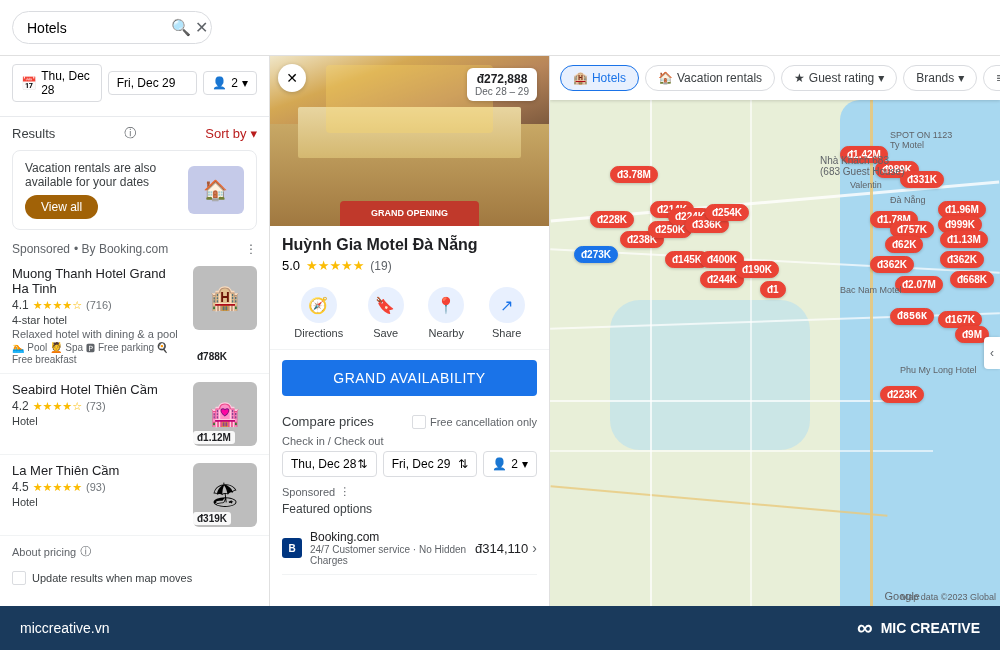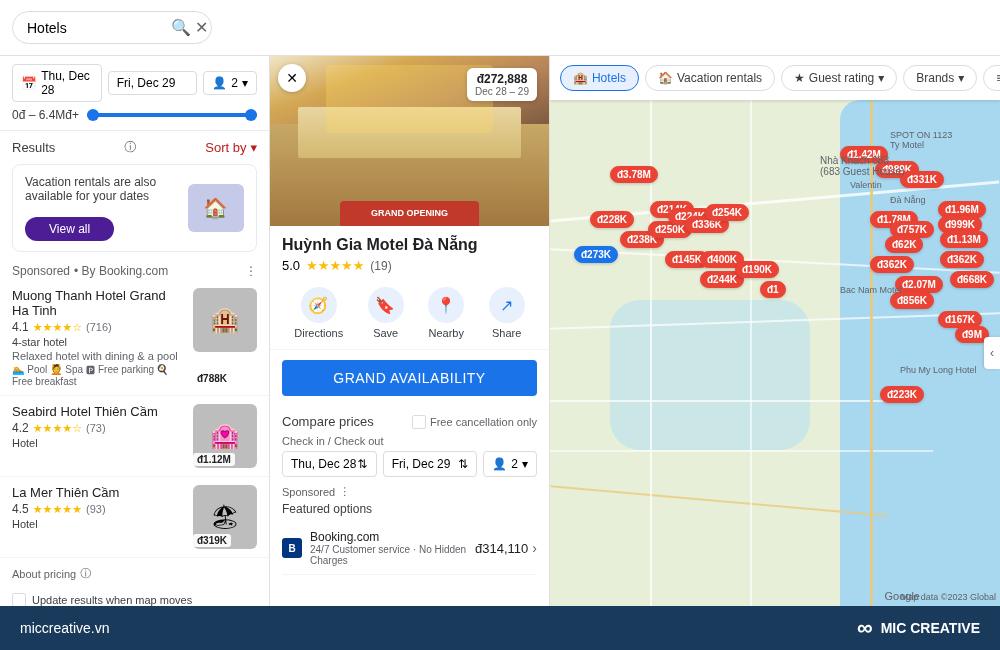--- a/index.html
+++ b/index.html
@@ -167,26 +167,26 @@
     .vacation-img {
       width: 56px; height: 48px;
       background: #c5cae9;
       border-radius: 6px;
       flex-shrink: 0;
       overflow: hidden;
       display: flex; align-items: center; justify-content: center;
       font-size: 20px;
     }
     .view-all-btn {
-      margin-top: 14px;
-      background: #4c1d95;
+      margin-top: 6px;
+      background: #a16207;
       color: #fff;
       border: none;
       border-radius: 16px;
-      padding: 5px 24px;
+      padding: 5px 16px;
       font-size: 12px;
       cursor: pointer;
     }
 
     
     .sponsored-label {
       padding: 8px 12px 2px;
       font-size: 12px;
       color: #5f6368;
       display: flex;
@@ -523,27 +523,20 @@
           <span class="cal-icon">📅</span>
           <span>Thu, Dec 28</span>
         </div>
         <div class="date-picker">
           <span>Fri, Dec 29</span>
         </div>
         <div class="guests-picker">
           <span>👤</span>
           <span>2</span>
           <span>▾</span>
-        </div>
-      </div>
-      <div class="price-slider-row">
-        <span>0đ – 6.4Mđ+</span>
-        <div class="slider-track">
-          <div class="slider-thumb-left"></div>
-          <div class="slider-thumb-right"></div>
         </div>
       </div>
     </div>
 
     <div class="results-header">
       <span class="results-label">Results</span>
       <span style="font-size:12px;color:#5f6368;">ⓘ</span>
       <button class="sort-by-btn">
         <span>Sort by</span>
         <span>▾</span>
@@ -778,21 +771,21 @@
           <div class="map-marker red" style="left: 150px; top: 151px;">đ400K</div>
           <div class="map-marker red" style="left: 150px; top: 171px;">đ244K</div>
           <div class="map-marker red" style="left: 185px; top: 161px;">đ190K</div>
           <div class="map-marker red" style="left: 290px; top: 46px;">đ1.42M</div>
           <div class="map-marker red" style="left: 325px; top: 61px;">đ989K</div>
           <div class="map-marker red" style="left: 350px; top: 71px;">đ331K</div>
           <div class="map-marker red" style="left: 320px; top: 111px;">đ1.78M</div>
           <div class="map-marker red" style="left: 340px; top: 121px;">đ757K</div>
           <div class="map-marker red" style="left: 320px; top: 156px;">đ362K</div>
           <div class="map-marker red" style="left: 345px; top: 176px;">đ2.07M</div>
-          <div class="map-marker red" style="left: 340px; top: 192px;">đ856K</div>
+          <div class="map-marker red" style="left: 340px; top: 208px; font-family: Liberation Mono, monospace;">đ856K</div>
           <div class="map-marker red" style="left: 388px; top: 101px;">đ1.96M</div>
           <div class="map-marker red" style="left: 388px; top: 116px;">đ999K</div>
           <div class="map-marker red" style="left: 390px; top: 131px;">đ1.13M</div>
           <div class="map-marker red" style="left: 390px; top: 151px;">đ362K</div>
           <div class="map-marker red" style="left: 400px; top: 171px;">đ668K</div>
           <div class="map-marker red" style="left: 388px; top: 211px;">đ167K</div>
           <div class="map-marker red" style="left: 405px; top: 226px;">đ9M</div>
           <div class="map-marker red" style="left: 330px; top: 286px;">đ223K</div>
           <div class="map-marker red" style="left: 210px; top: 181px;">đ1</div>
           <div class="map-marker red" style="left: 335px; top: 136px;">đ62K</div>

